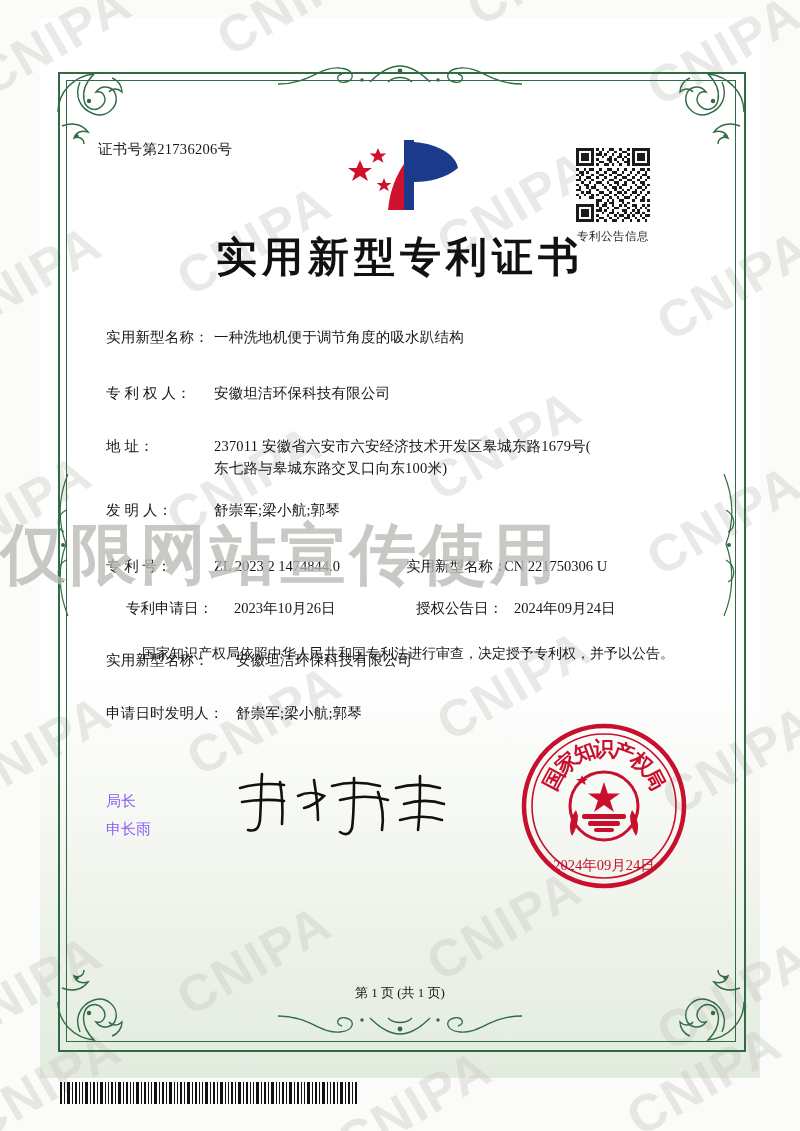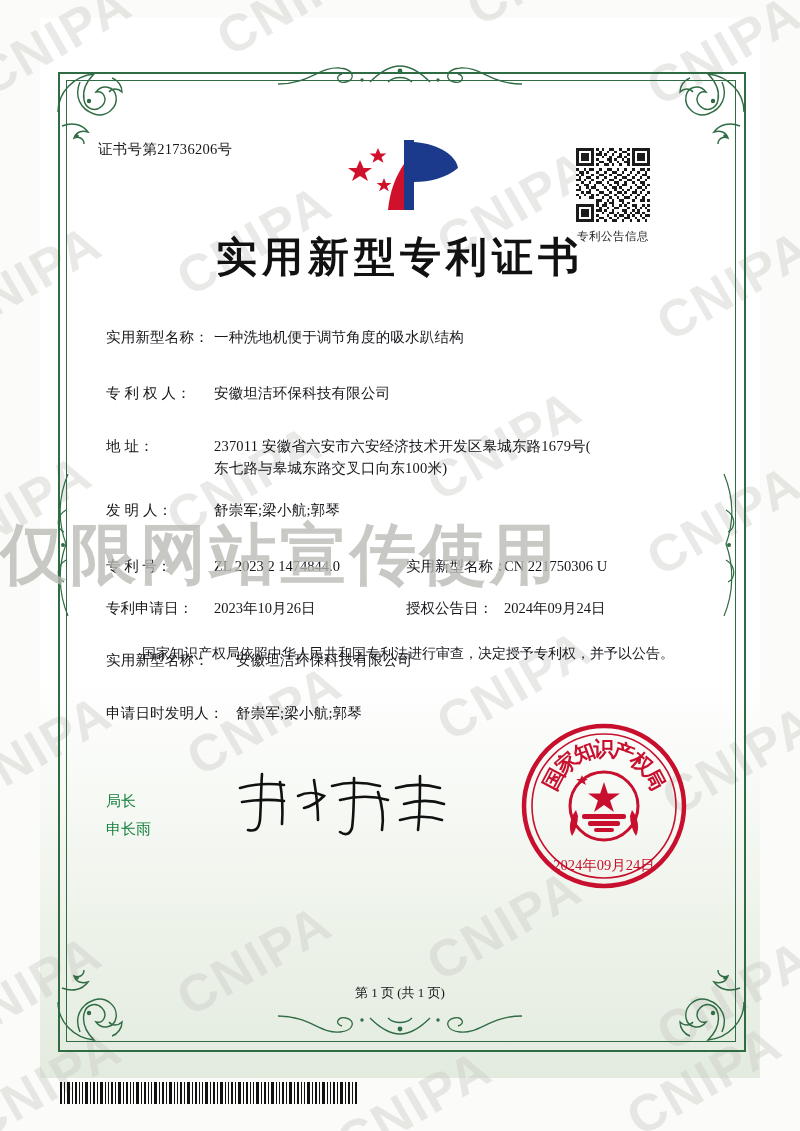--- a/index.html
+++ b/index.html
@@ -231,21 +231,21 @@
   }
   .legal p { margin: 0; }
   .legal .p1 { text-indent: 0; }
 
   
   .sig-block {
     position: absolute;
     left: 48px;
     top: 716px;
     font-size: 15px;
-    color: #15803d;
+    color: #8b5cf6;
     line-height: 1.85;
   }
   .sig-hand {
     position: absolute;
     left: 170px;
     top: 690px;
     width: 230px;
     height: 80px;
   }
   .sig-hand svg { width: 100%; height: 100%; display: block; }
@@ -685,21 +685,21 @@
         <div class="half">
           <div class="lab">专  利  号：</div>
           <div class="val">ZL 2023 2 1474844.0</div>
         </div>
         <div class="half right">
           <div class="lab">实用新型名称：</div>
           <div class="val">CN 221750306 U</div>
         </div>
       </div>
 
-      <div class="row2" style="margin-bottom:30px;">
+      <div class="row2" style="margin-bottom:30px;margin-left:20px;">
         <div class="half">
           <div class="lab">专利申请日：</div>
           <div class="val">2023年10月26日</div>
         </div>
         <div class="half right">
           <div class="lab">授权公告日：</div>
           <div class="val">2024年09月24日</div>
         </div>
       </div>
 

